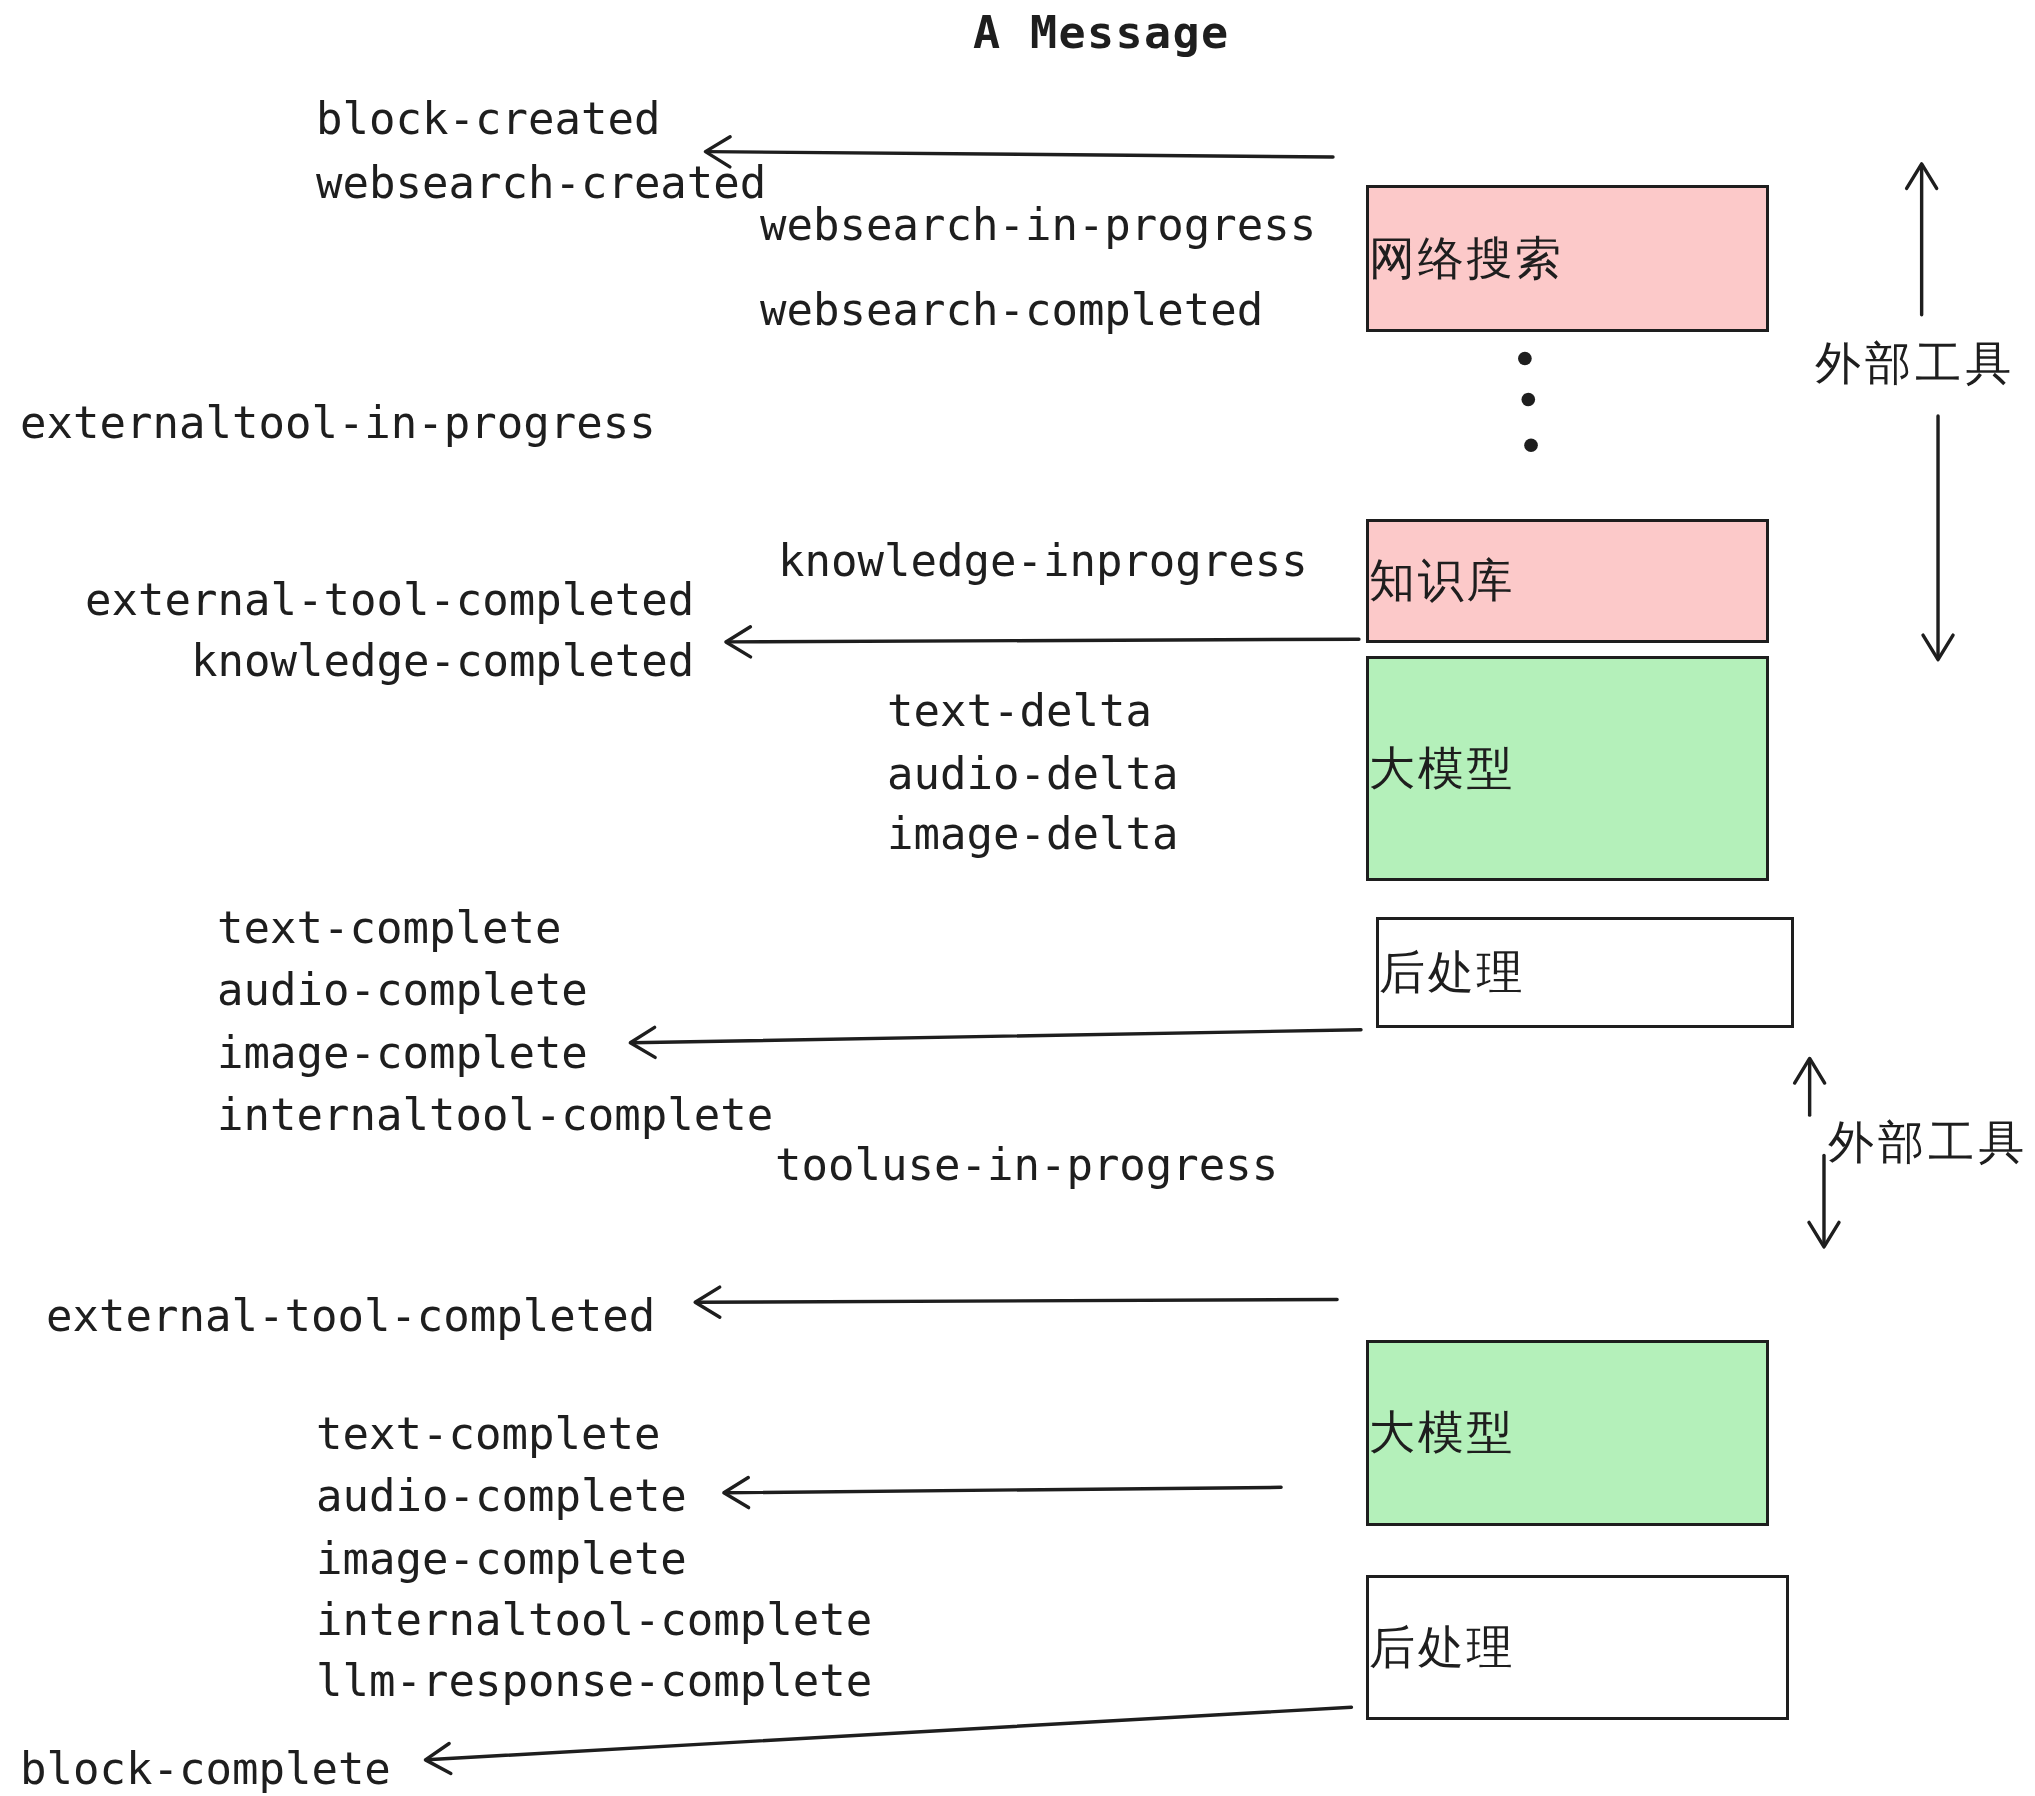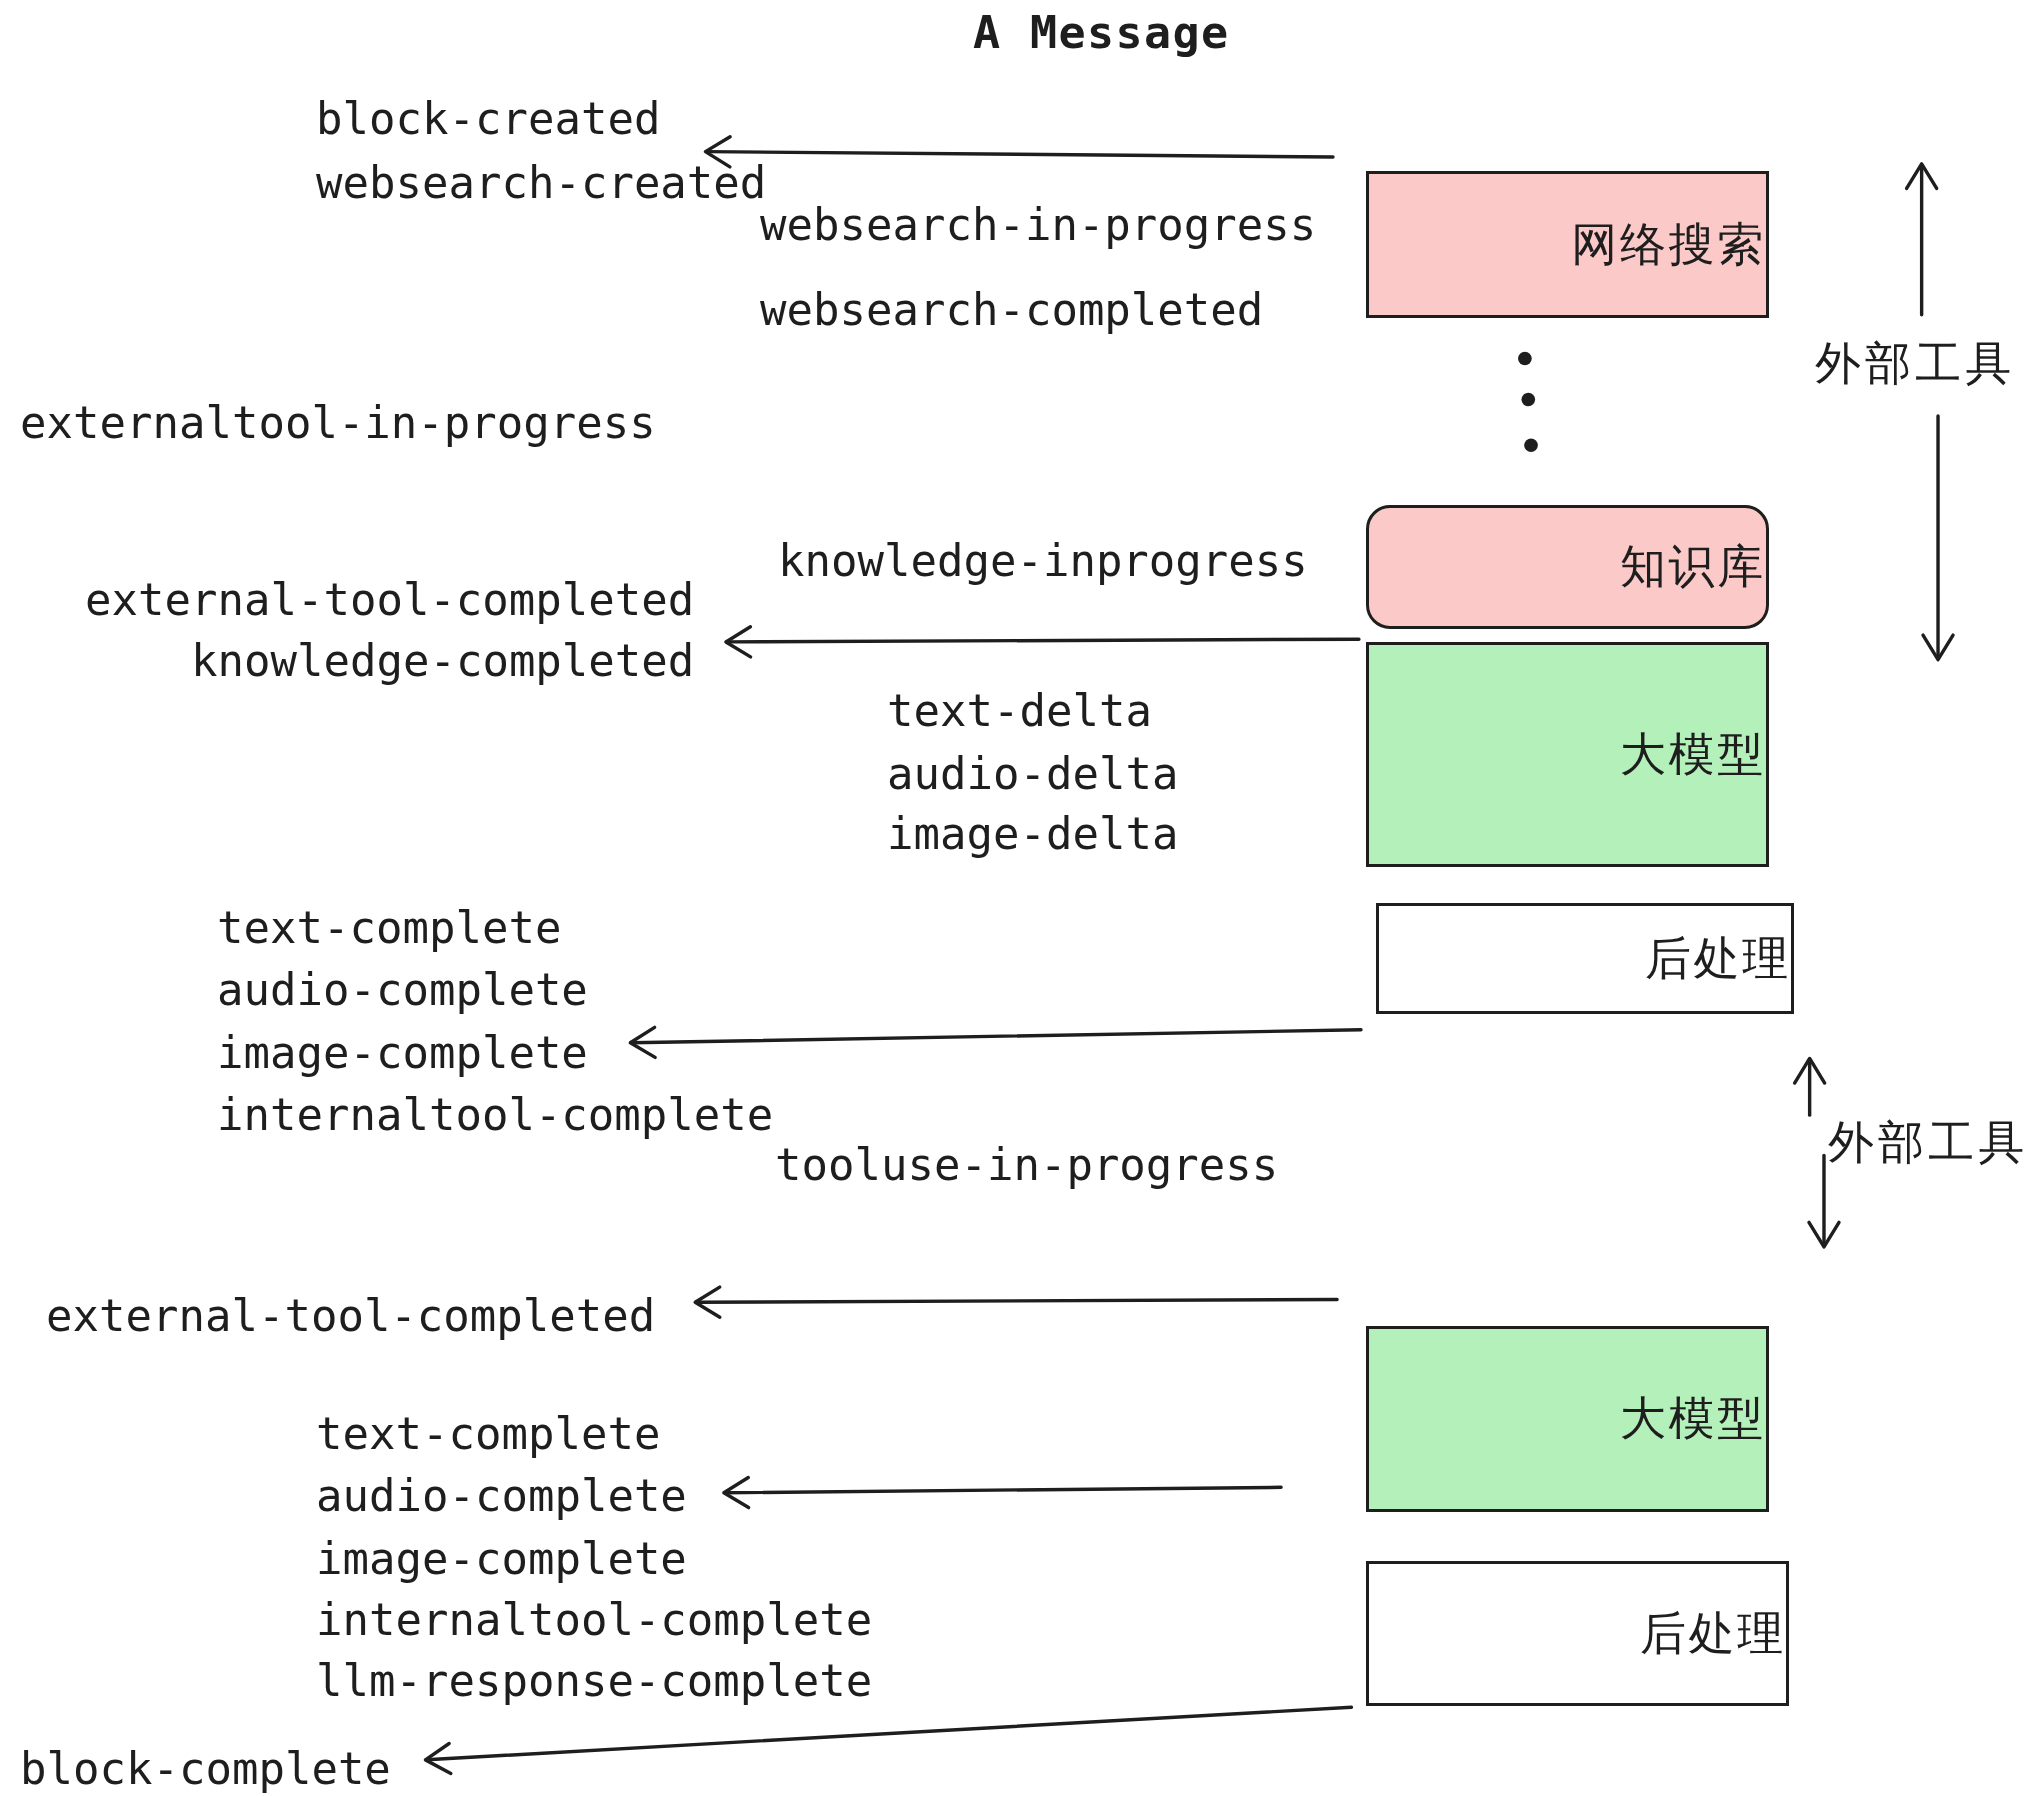--- a/index.html
+++ b/index.html
@@ -21,21 +21,21 @@
   .ev{
     position:absolute;
     font-size:44px;
     line-height:46px;
     white-space:nowrap;
   }
   .box{
     position:absolute;
     border:3.4px solid #1e1e1e;
     box-sizing:border-box;
-    display:flex;align-items:center;justify-content:flex-end;
+    display:flex;align-items:center;justify-content:flex-start;margin-top:14px;
   }
   .box .cjk{
     font-family:sans-serif;
     font-size:46px;
     letter-spacing:2.7px;
     white-space:nowrap;
   }
   .box .mono{
     font-family:"DejaVu Sans Mono", monospace;
     font-size:45px;font-weight:bold;
@@ -109,21 +109,21 @@
   <div class="ev" style="left:316px;top:1473px">audio-complete</div>
   <div class="ev" style="left:316px;top:1536px">image-complete</div>
   <div class="ev" style="left:316px;top:1597px">internaltool-complete</div>
   <div class="ev" style="left:20px;top:1746px">block-complete</div>
   <div class="ev" style="left:316px;top:1658px">llm-response-complete</div>
 
   <div class="box" style="left: 1366px; top: 171px; width: 403px; height: 147px; background-color: rgb(252, 201, 201);">
     <span class="cjk">网络搜索</span>
   </div>
 
-  <div class="box" style="left: 1366px; top: 505px; width: 403px; height: 124px; background-color: rgb(252, 201, 201); border-radius: 24px;">
+  <div class="box" style="left: 1366px; top: 505px; width: 403px; height: 124px; background-color: rgb(252, 201, 201);">
     <span class="cjk">知识库</span>
   </div>
 
   <div class="box" style="left: 1366px; top: 642px; width: 403px; height: 225px; background-color: rgb(180, 240, 186);">
     <span class="cjk">大模型</span>
   </div>
 
   <div class="box" style="left: 1376px; top: 903px; width: 418px; height: 111px; background-color: rgb(255, 255, 255);">
     <span class="cjk">后处理</span>
   </div>

